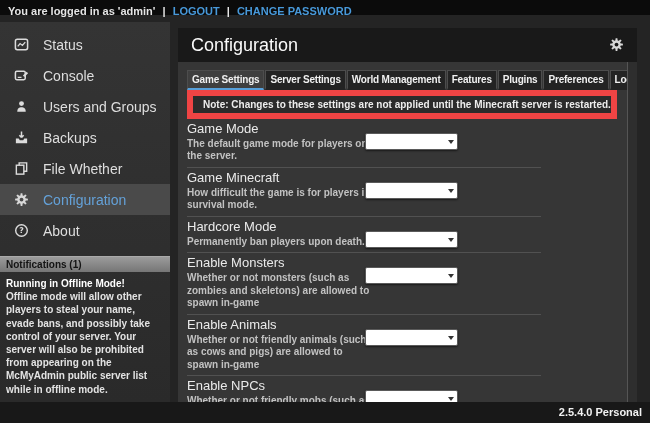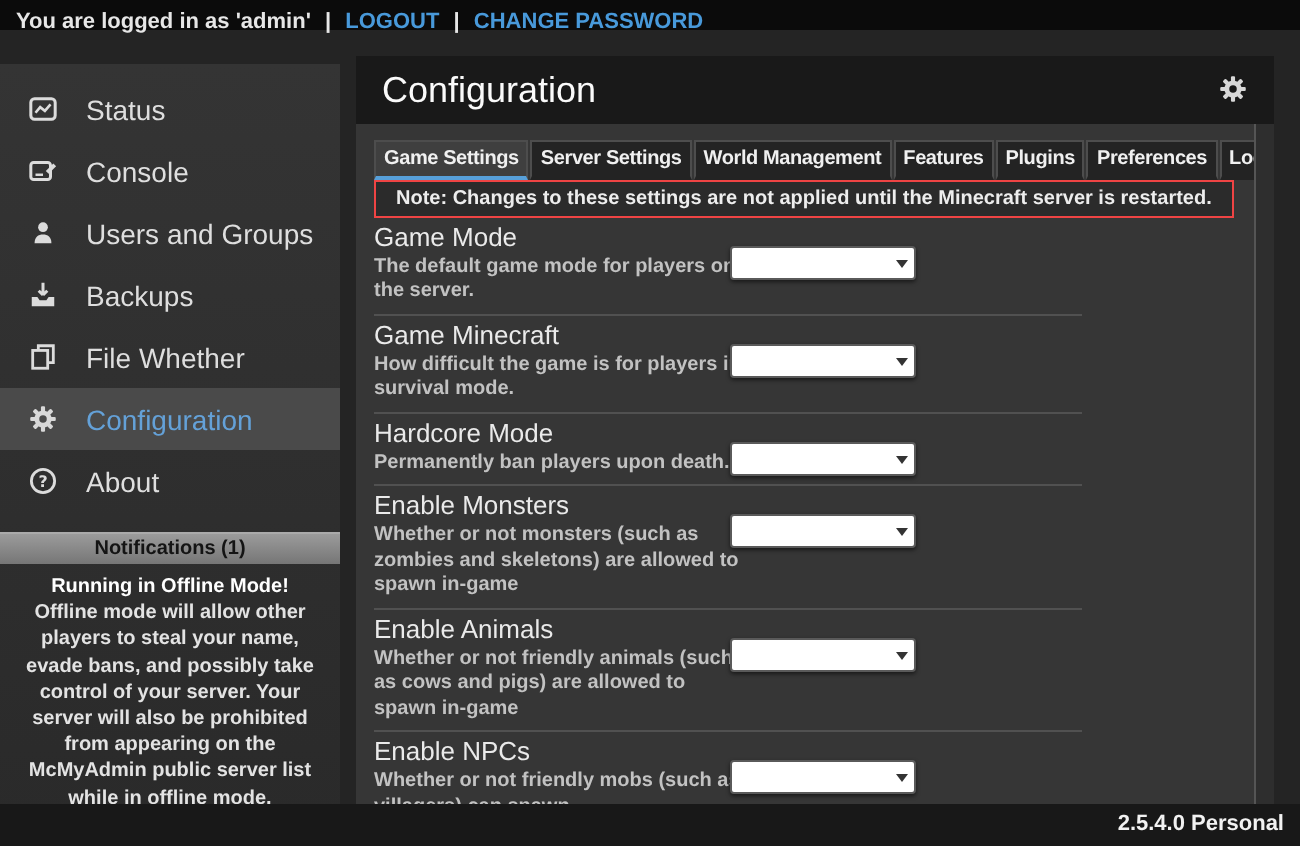--- a/index.html
+++ b/index.html
@@ -12,23 +12,22 @@
   
   .topbar {
     position:absolute; top:0; left:0; width:100%; height:15px; box-sizing:border-box;
     background:#0b0b0b; color:#e6e6e6; font-size:11px; font-weight:bold;
     line-height:22px; padding-left:8px; white-space:nowrap;
   }
   .topbar a { color:#4899da; text-decoration:none; cursor:pointer; }
   .topbar .sep { color:#e6e6e6; margin:0 4px; }
   
   .sidebar {
-    position:absolute; top:32px; left:0; width:170px; height:380px;
+    position:absolute; top:22px; left:0; width:170px; height:380px;
     background:linear-gradient(#343434,#2a2a2a);
-    text-align:center;
   }
   .side-menu { padding-top:7px; }
   .side-item {
     height:31px; display:flex; align-items:center; padding-left:13px;
     color:#dedede; font-size:14px; cursor:pointer;
   }
   .side-item.active { background:#4a4a4a; color:#64a1d8; }
   .side-icon { width:16px; height:16px; margin-right:14px; display:inline-flex; align-items:center; justify-content:center; flex:0 0 16px; }
   .notif-header {
     margin-top:10px; background:linear-gradient(#9b9b9b,#767676);
@@ -48,21 +47,21 @@
   .scroll-track { position:absolute; right:0; top:34px; bottom:0; width:9px; background:#2e2e2e; border-left:1px solid #555; }
   .panel-body { padding:8px 20px 0 9px; }
   .tabs { display:flex; }
   .tab {
     background:#232323; border:1px solid #4d4d4d; border-bottom:2px solid transparent;
     color:#f0f0f0; font-size:10px; font-weight:bold; letter-spacing:-0.2px;
     padding:3px 4px; margin-right:1px; white-space:nowrap; cursor:pointer;
   }
   .tab.active { background:#3f3f3f; border-bottom-color:#57a0da; }
   .note {
-    border:1px solid #ef4444; background:#2b2b2b; color:#ededed;
+    border:6px solid #ef4444; background:#2b2b2b; color:#ededed;
     font-size:10px; font-weight:bold; padding:3px 10px; white-space:nowrap; overflow:hidden;
   }
   .setting { position:relative; padding:2px 0 4px; }
   .divider { height:1px; background:#515151; width:354px; }
   .setting h3 { margin:1px 0; font-size:13px; line-height:1.15; font-weight:normal; color:#eaeaea; }
   .setting .desc { margin:1px 0 0; font-size:10px; font-weight:bold; color:#c2c2c2; width:185px; line-height:1.25; }
   .select {
     position:absolute; left:178px; top:14px; width:93px; height:17px; box-sizing:border-box;
     background:#ffffff; border:1px solid #5a5a5a; border-radius:2px;
     box-shadow:0 1px 2px rgba(0,0,0,0.55); cursor:pointer;

